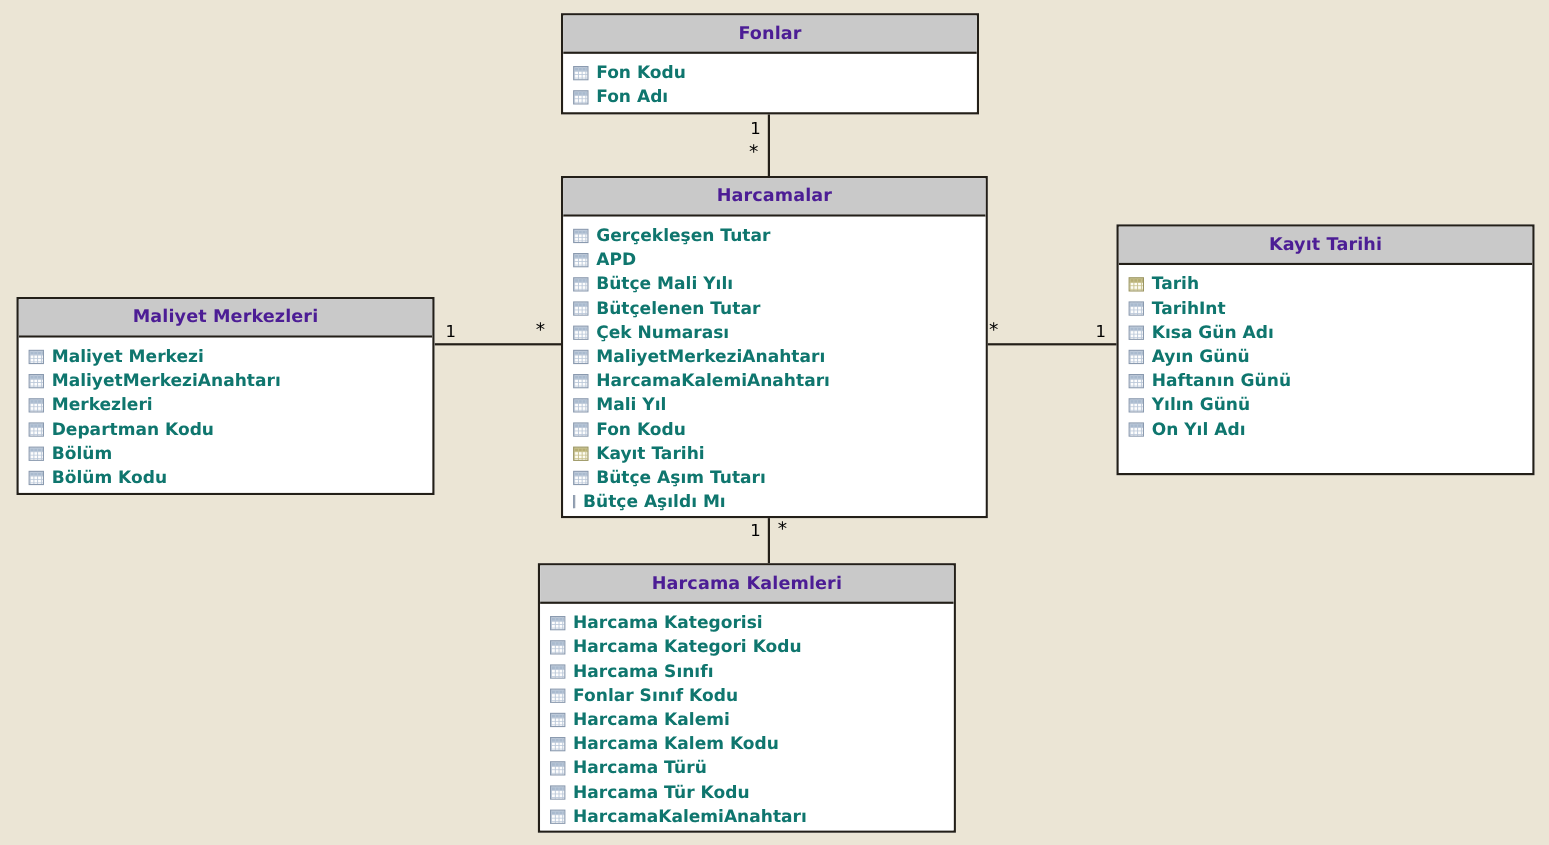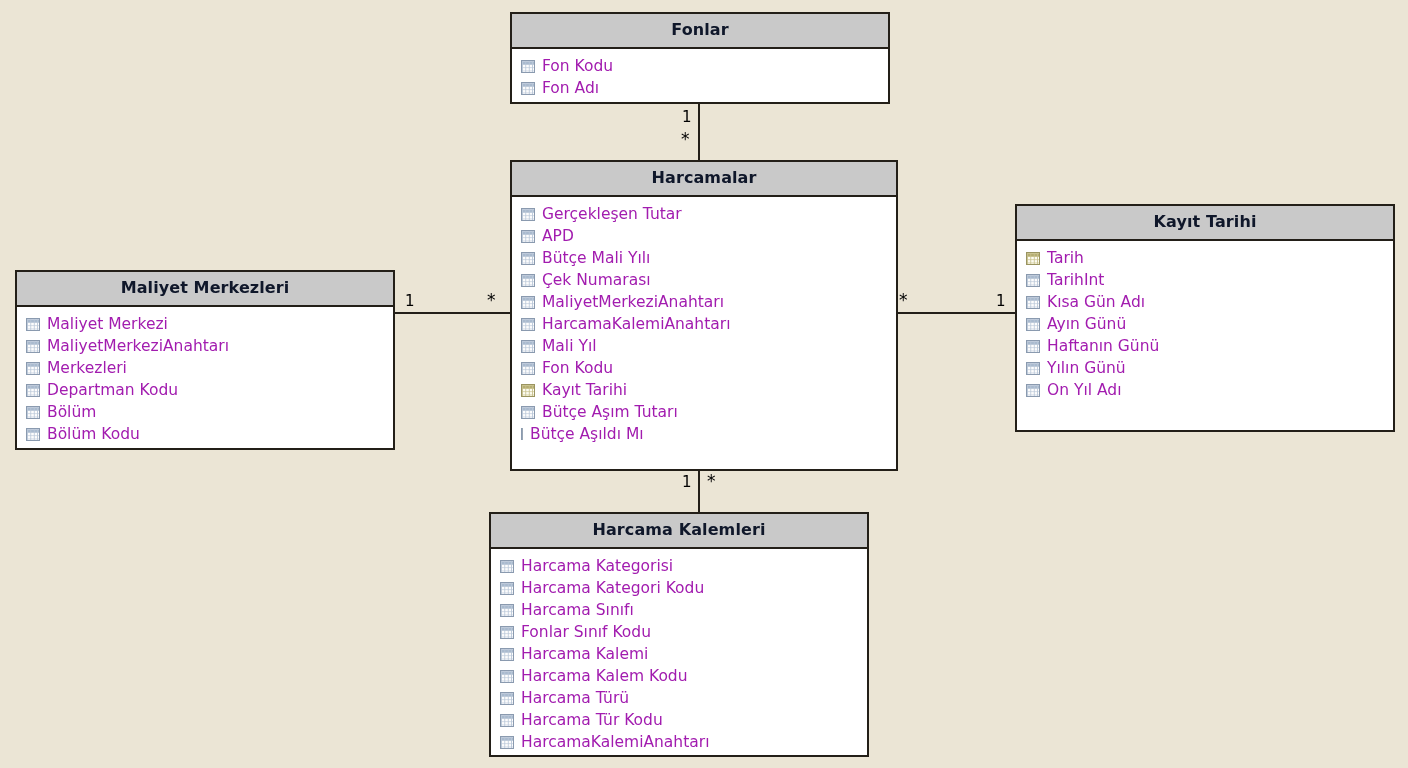--- a/index.html
+++ b/index.html
@@ -28,21 +28,21 @@
     border: 2px solid #231f18;
     background: #ffffff;
     display: flex;
     flex-direction: column;
     overflow: hidden;
   }
   .entity-header {
     box-sizing: border-box;
     background: #c9c9c9;
     border-bottom: 2px solid #231f18;
-    color: #0f172a;
+    color: #4c1d95;
     font-weight: bold;
     font-size: 16px;
     text-align: center;
     line-height: 1;
     padding: 8px 4px 9px 4px;
     letter-spacing: 0.1px;
     flex: none;
   }
   .entity-body {
     box-sizing: border-box;
@@ -53,23 +53,24 @@
   }
   .field {
     display: flex;
     align-items: center;
     height: 22px;
     padding-left: 9px;
     white-space: nowrap;
   }
   .field-label {
     font-size: 15.5px;
-    color: #a21caf;
+    color: #0f766e;
     line-height: 22px;
     margin-left: 7px;
+    font-weight: bold;
   }
 
   
   .ficon {
     width: 14px;
     height: 13px;
     flex: none;
     box-sizing: border-box;
     border: 1px solid #8a9aaf;
     background:
@@ -188,20 +189,24 @@
       <div class="field">
         <span class="ficon"></span>
         <span class="field-label">APD</span>
       </div>
       <div class="field">
         <span class="ficon"></span>
         <span class="field-label">Bütçe Mali Yılı</span>
       </div>
       <div class="field">
         <span class="ficon"></span>
+        <span class="field-label">Bütçelenen Tutar</span>
+      </div>
+      <div class="field">
+        <span class="ficon"></span>
         <span class="field-label">Çek Numarası</span>
       </div>
       <div class="field">
         <span class="ficon"></span>
         <span class="field-label">MaliyetMerkeziAnahtarı</span>
       </div>
       <div class="field">
         <span class="ficon"></span>
         <span class="field-label">HarcamaKalemiAnahtarı</span>
       </div>

